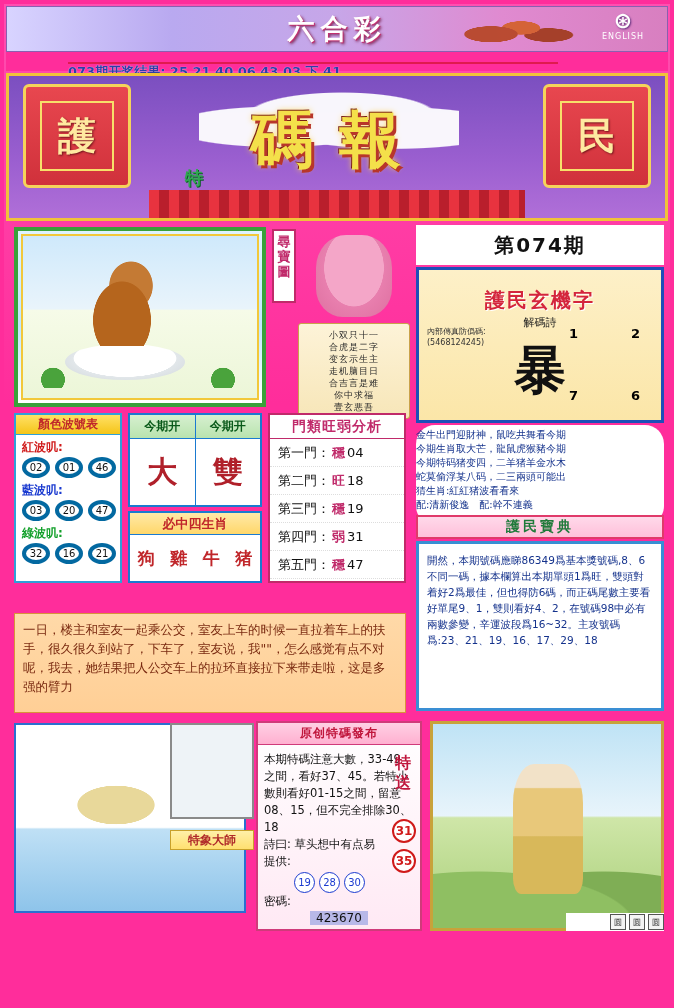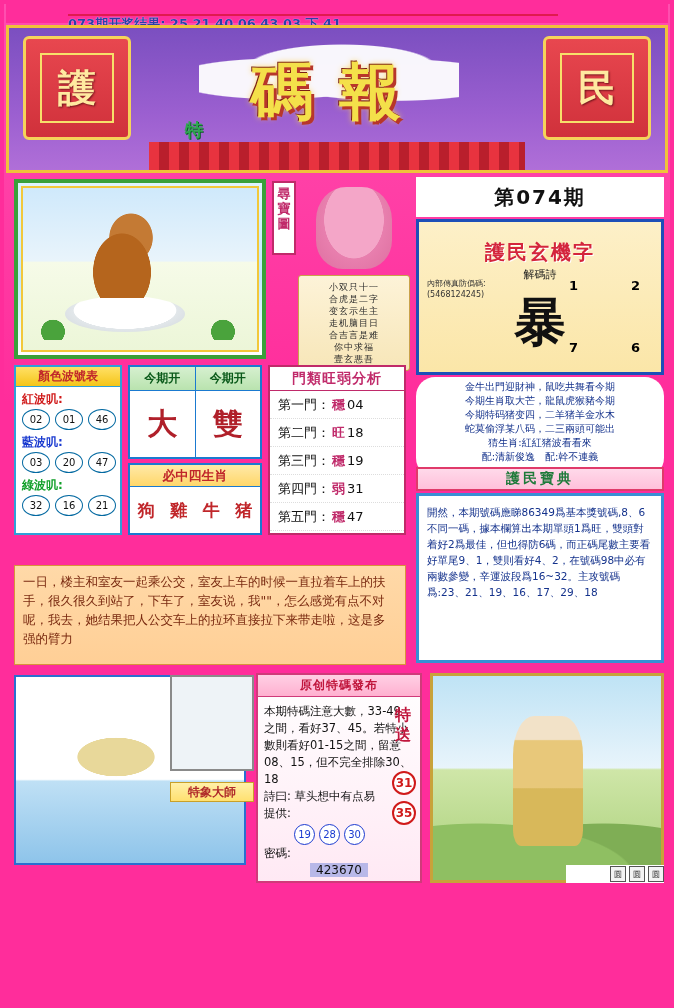--- a/index.html
+++ b/index.html
@@ -250,21 +250,20 @@
     position:absolute; left: 0; right: 0; top: 66px;
     text-align:center; font-size: 52px; font-weight: bold; color: #111;
     font-family: "DejaVu Serif", serif;
   }
 
   
   .poem {
     left: 410px; top: 202px; width: 248px; height: 100px;
     background: #fff; color: #14328c;
     font-size: 10px; line-height: 14px;
-    text-align: center;
     padding-top: 3px;
     border-radius: 19px;
   }
 
   
   .baodian-title {
     left: 410px; top: 292px; width: 248px; height: 24px;
     border: 2px solid #e03a6a;
     background: linear-gradient(180deg,#ffd9ea,#ffc0da);
     display:flex; align-items:center; justify-content:center;
@@ -292,21 +291,21 @@
     border-bottom: 1px solid #2fa0d8;
   }
   .colorbox .grp { padding: 3px 4px 0 4px; }
   .colorbox .glbl { font-size: 12px; font-weight: bold; margin: 1px 0 1px 2px; }
   .red   { color: #d01a1a; }
   .blue  { color: #1a3ad0; }
   .green { color: #12a02a; }
   .balls { display:flex; gap: 5px; padding-left: 2px; }
   .ball {
     width: 43px; height: 21px; border-radius: 50%;
-    border: 1px solid #0369a1; background: #fff;
+    border: 4px solid #0369a1; background: #fff;
     font-size: 10px; color: #111;
     display:flex; align-items:center; justify-content:center;
   }
 
   
   .today {
     left: 122px; top: 190px; width: 134px; height: 94px;
     border: 2px solid #1a7ad0; background: #fff;
   }
   .today .row1 { display: flex; height: 24px; }
@@ -464,20 +463,28 @@
     position:absolute; left:0; top:0; right:0; bottom:0;
     border: 4px solid #ff2d9b;
     pointer-events: none;
   }
 </style>
 </head>
 <body>
 
 <div class="page">
 
+  <div class="topbar">
+    <div class="title">六合彩</div>
+    <div class="horse"></div>
+    <div class="eng">
+      <div class="glyph">⊛</div>
+      <div class="lbl">ENGLISH</div>
+    </div>
+  </div>
 
   <div class="resultbar">
     <div class="txt">073期开奖结果: 25 21 40 06 43 03 下 41</div>
     <div class="strike"></div>
   </div>
 
   <div class="banner">
     <div class="cloud"></div>
     <div class="lantern left">
       <div class="ch">護</div>

